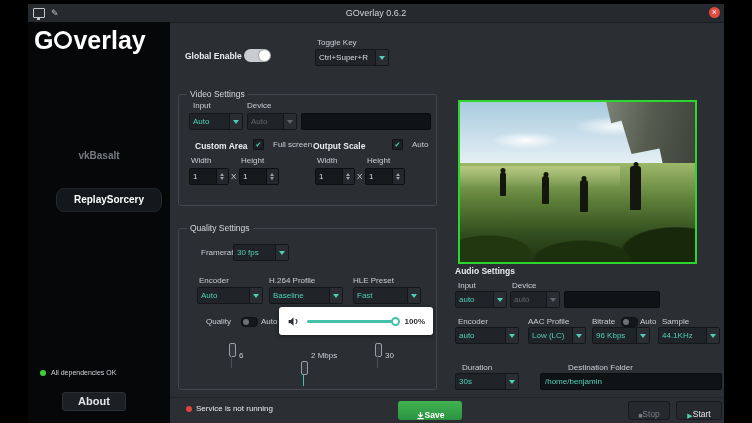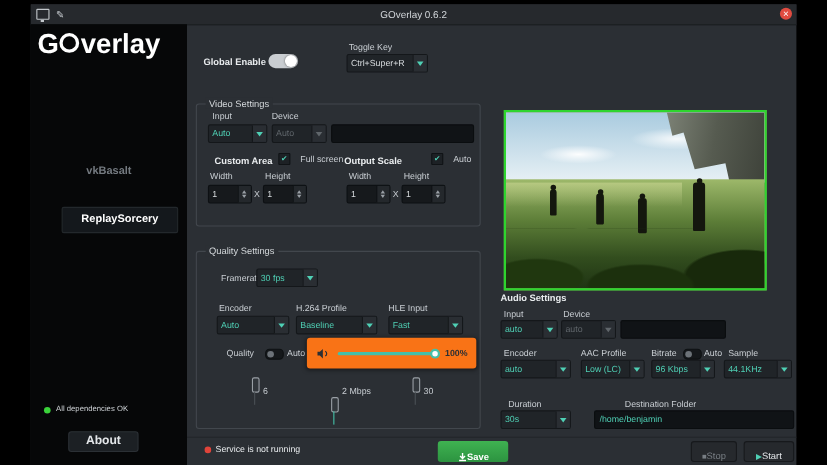--- a/index.html
+++ b/index.html
@@ -12,21 +12,21 @@
   .mon::after{content:"";position:absolute;left:3px;bottom:-3px;width:3px;height:2px;background:#c2c7cb;}
   .pencil{color:#c2c7cb;font-size:9px;line-height:10px;}
   .tb-title{position:absolute;left:0;right:0;top:4px;text-align:center;font-size:9px;color:#d2d6da;}
   .close{position:absolute;right:4px;top:3px;width:11px;height:11px;border-radius:50%;background:#e14b40;display:flex;align-items:center;justify-content:center;cursor:pointer;}
   .close span{color:#fff;font-size:9px;line-height:1;margin-top:-1px;}
   
   .sidebar{position:absolute;left:0;top:18px;width:142px;bottom:0;background:#060708;}
   .logo{position:absolute;left:6px;top:4px;color:#fff;font-size:25px;font-weight:600;letter-spacing:0;}
   .gear{display:inline-block;width:12px;height:12px;border:3px solid #fff;border-radius:50%;margin:0 1px;}
   .nav-item{position:absolute;left:8px;right:8px;text-align:center;font-size:10px;font-weight:bold;color:#747a80;cursor:pointer;}
-  .nav-item.active{color:#fff;background:#14181c;border:1px solid #23282c;border-radius:2px;height:22px;line-height:22px;margin-left:20px;}
+  .nav-item.active{color:#fff;background:#14181c;border:1px solid #23282c;border-radius:8px;height:22px;line-height:22px;margin-left:20px;}
   .deps{position:absolute;left:12px;bottom:47px;display:flex;align-items:center;gap:5px;}
   .dot-ok{width:6px;height:6px;border-radius:50%;background:#3ad23a;}
   .deps-text{font-size:7px;color:#cfd3d7;}
   .about-btn{position:absolute;left:34px;bottom:12px;width:62px;height:17px;background:#1c2024;border:1px solid #2b3035;border-radius:3px;color:#e3e6e9;font-size:11px;font-weight:bold;text-align:center;line-height:17px;cursor:pointer;}
   
   .main{position:absolute;left:142px;top:18px;right:0;bottom:0;}
   .lbl{position:absolute;font-size:8px;color:#c9ced3;white-space:nowrap;line-height:10px;}
   .lbl.b{font-weight:bold;color:#e9ecee;font-size:8.5px;}
   .grp{position:absolute;border:1px solid #42474d;border-radius:3px;box-sizing:border-box;}
   .legend{position:absolute;top:-6px;left:8px;background:#2b2f34;padding:0 3px;font-size:8.5px;color:#d4d8db;white-space:nowrap;}
@@ -50,21 +50,21 @@
   .chk .mark{font-size:7px;color:#4fd0b5;line-height:1;}
   .chklbl{font-size:8px;color:#c9ced3;}
   
   .toggle{position:absolute;width:27px;height:13px;border-radius:7px;background:#c9cdd1;cursor:pointer;}
   .toggle::after{content:"";position:absolute;right:1px;top:1px;width:11px;height:11px;border-radius:50%;background:#fff;box-shadow:0 0 2px rgba(0,0,0,.6);}
   .mini-toggle{position:absolute;width:15px;height:8px;border-radius:4px;background:#15181b;border:1px solid #0e1113;cursor:pointer;}
   .mini-toggle::after{content:"";position:absolute;left:1px;top:0.5px;width:6px;height:6px;border-radius:50%;background:#6c7278;}
   
   .txt{position:absolute;height:17px;background:#101316;border:1px solid #0a0d0f;border-radius:2px;box-sizing:border-box;color:#4fd0b5;font-size:8px;padding:0 4px;font-family:inherit;outline:none;}
   
-  .volpanel{position:absolute;background:#f97316;border-radius:3px;display:flex;align-items:center;padding:0 8px;gap:7px;box-shadow:0 1px 4px rgba(0,0,0,.5);box-sizing:border-box;z-index:5;}
+  .volpanel{position:absolute;background:#ffffff;border-radius:3px;display:flex;align-items:center;padding:0 8px;gap:7px;box-shadow:0 1px 4px rgba(0,0,0,.5);box-sizing:border-box;z-index:5;}
   .vtrack{flex:1;height:3px;background:#45c0a9;border-radius:2px;position:relative;cursor:pointer;}
   .vknob{position:absolute;right:-2px;top:-3px;width:9px;height:9px;border-radius:50%;background:#fff;border:2px solid #45c0a9;box-sizing:border-box;cursor:pointer;}
   .vpct{font-size:8px;color:#2b2f34;font-weight:bold;}
   
   .shandle{position:absolute;width:5px;height:12px;background:#32373c;border:1px solid #9aa0a6;border-radius:2px;cursor:pointer;}
   .stick{position:absolute;width:1px;background:#4a5055;}
   .stick.teal{background:#45c0a9;}
   .slbl{position:absolute;font-size:8px;color:#c9ced3;white-space:nowrap;}
   
   .preview{position:absolute;border:2px solid #2ed52e;overflow:hidden;background:#86a05a;}
@@ -186,21 +186,21 @@
 
       <div class="grp" style="left:8px;top:206px;width:259px;height:162px">
         <span class="legend">Quality Settings</span>
         <span class="lbl" style="left:22px;top:19px">Framerate</span>
         <div class="dd" style="left:54px;top:15px;width:56px">
           <span class="val">30 fps</span>
           <span class="arr"></span>
         </div>
         <span class="lbl" style="left:20px;top:47px">Encoder</span>
         <span class="lbl" style="left:90px;top:47px">H.264 Profile</span>
-        <span class="lbl" style="left:174px;top:47px">HLE Input</span>
+        <span class="lbl" style="left:174px;top:47px">HLE Preset</span>
         <div class="dd" style="left:18px;top:58px;width:66px">
           <span class="val">Auto</span>
           <span class="arr"></span>
         </div>
         <div class="dd" style="left:90px;top:58px;width:74px">
           <span class="val">Baseline</span>
           <span class="arr"></span>
         </div>
         <div class="dd" style="left:174px;top:58px;width:68px">
           <span class="val">Fast</span>

